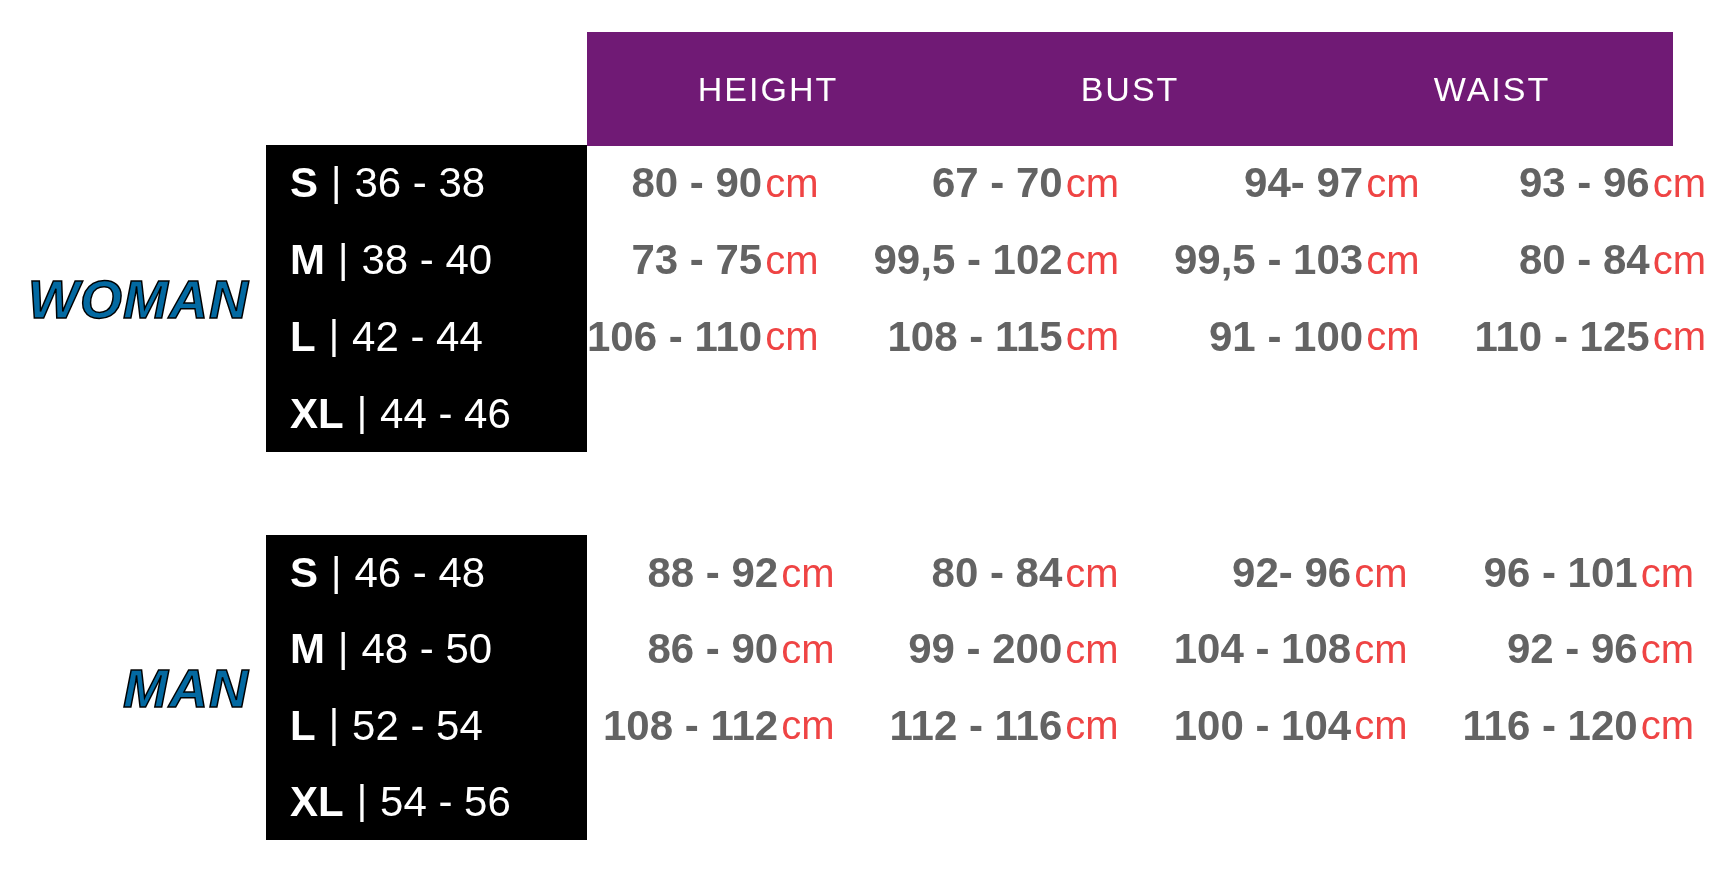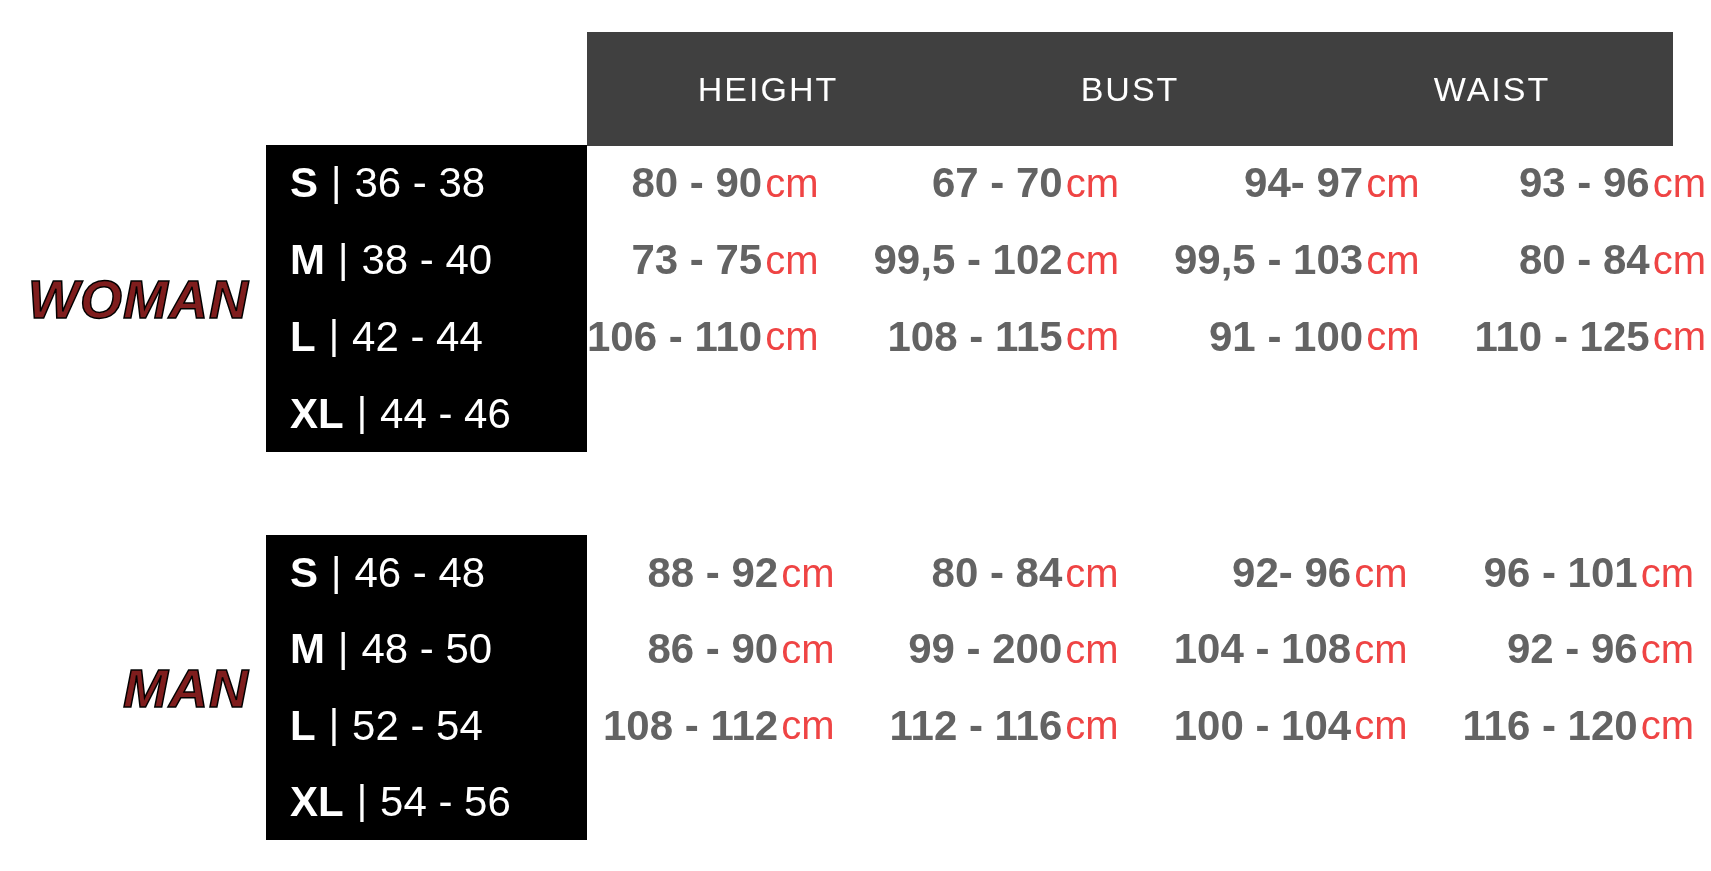--- a/index.html
+++ b/index.html
@@ -8,40 +8,40 @@
     width:1711px; height:871px;
     background:#ffffff;
     font-family:"Liberation Sans", sans-serif;
     overflow:hidden;
   }
 
   
   .header-bar {
     position:absolute; left:587px; top:32px;
     width:1086px; height:114px;
-    background:#404040;
+    background:#701a75;
     display:flex;
   }
   .header-cell {
     flex:1 1 0;
     display:flex; align-items:center; justify-content:center;
     color:#ffffff;
     font-size:34px;
     letter-spacing:2px;
     font-weight:400;
   }
 
   
   .big-label {
     position:absolute; left:0; width:249px;
     display:flex; align-items:center; justify-content:flex-end;
     font-size:54px;
     font-weight:700;
     font-style:italic;
-    color:#7f1d1d;
+    color:#0369a1;
     -webkit-text-stroke:1.5px #000;
     letter-spacing:1px;
   }
   .woman-label { top:145px; height:307px; }
   .man-label   { top:535px; height:305px; }
 
   
   .size-panel {
     position:absolute; left:266px; width:321px;
     background:#000;

